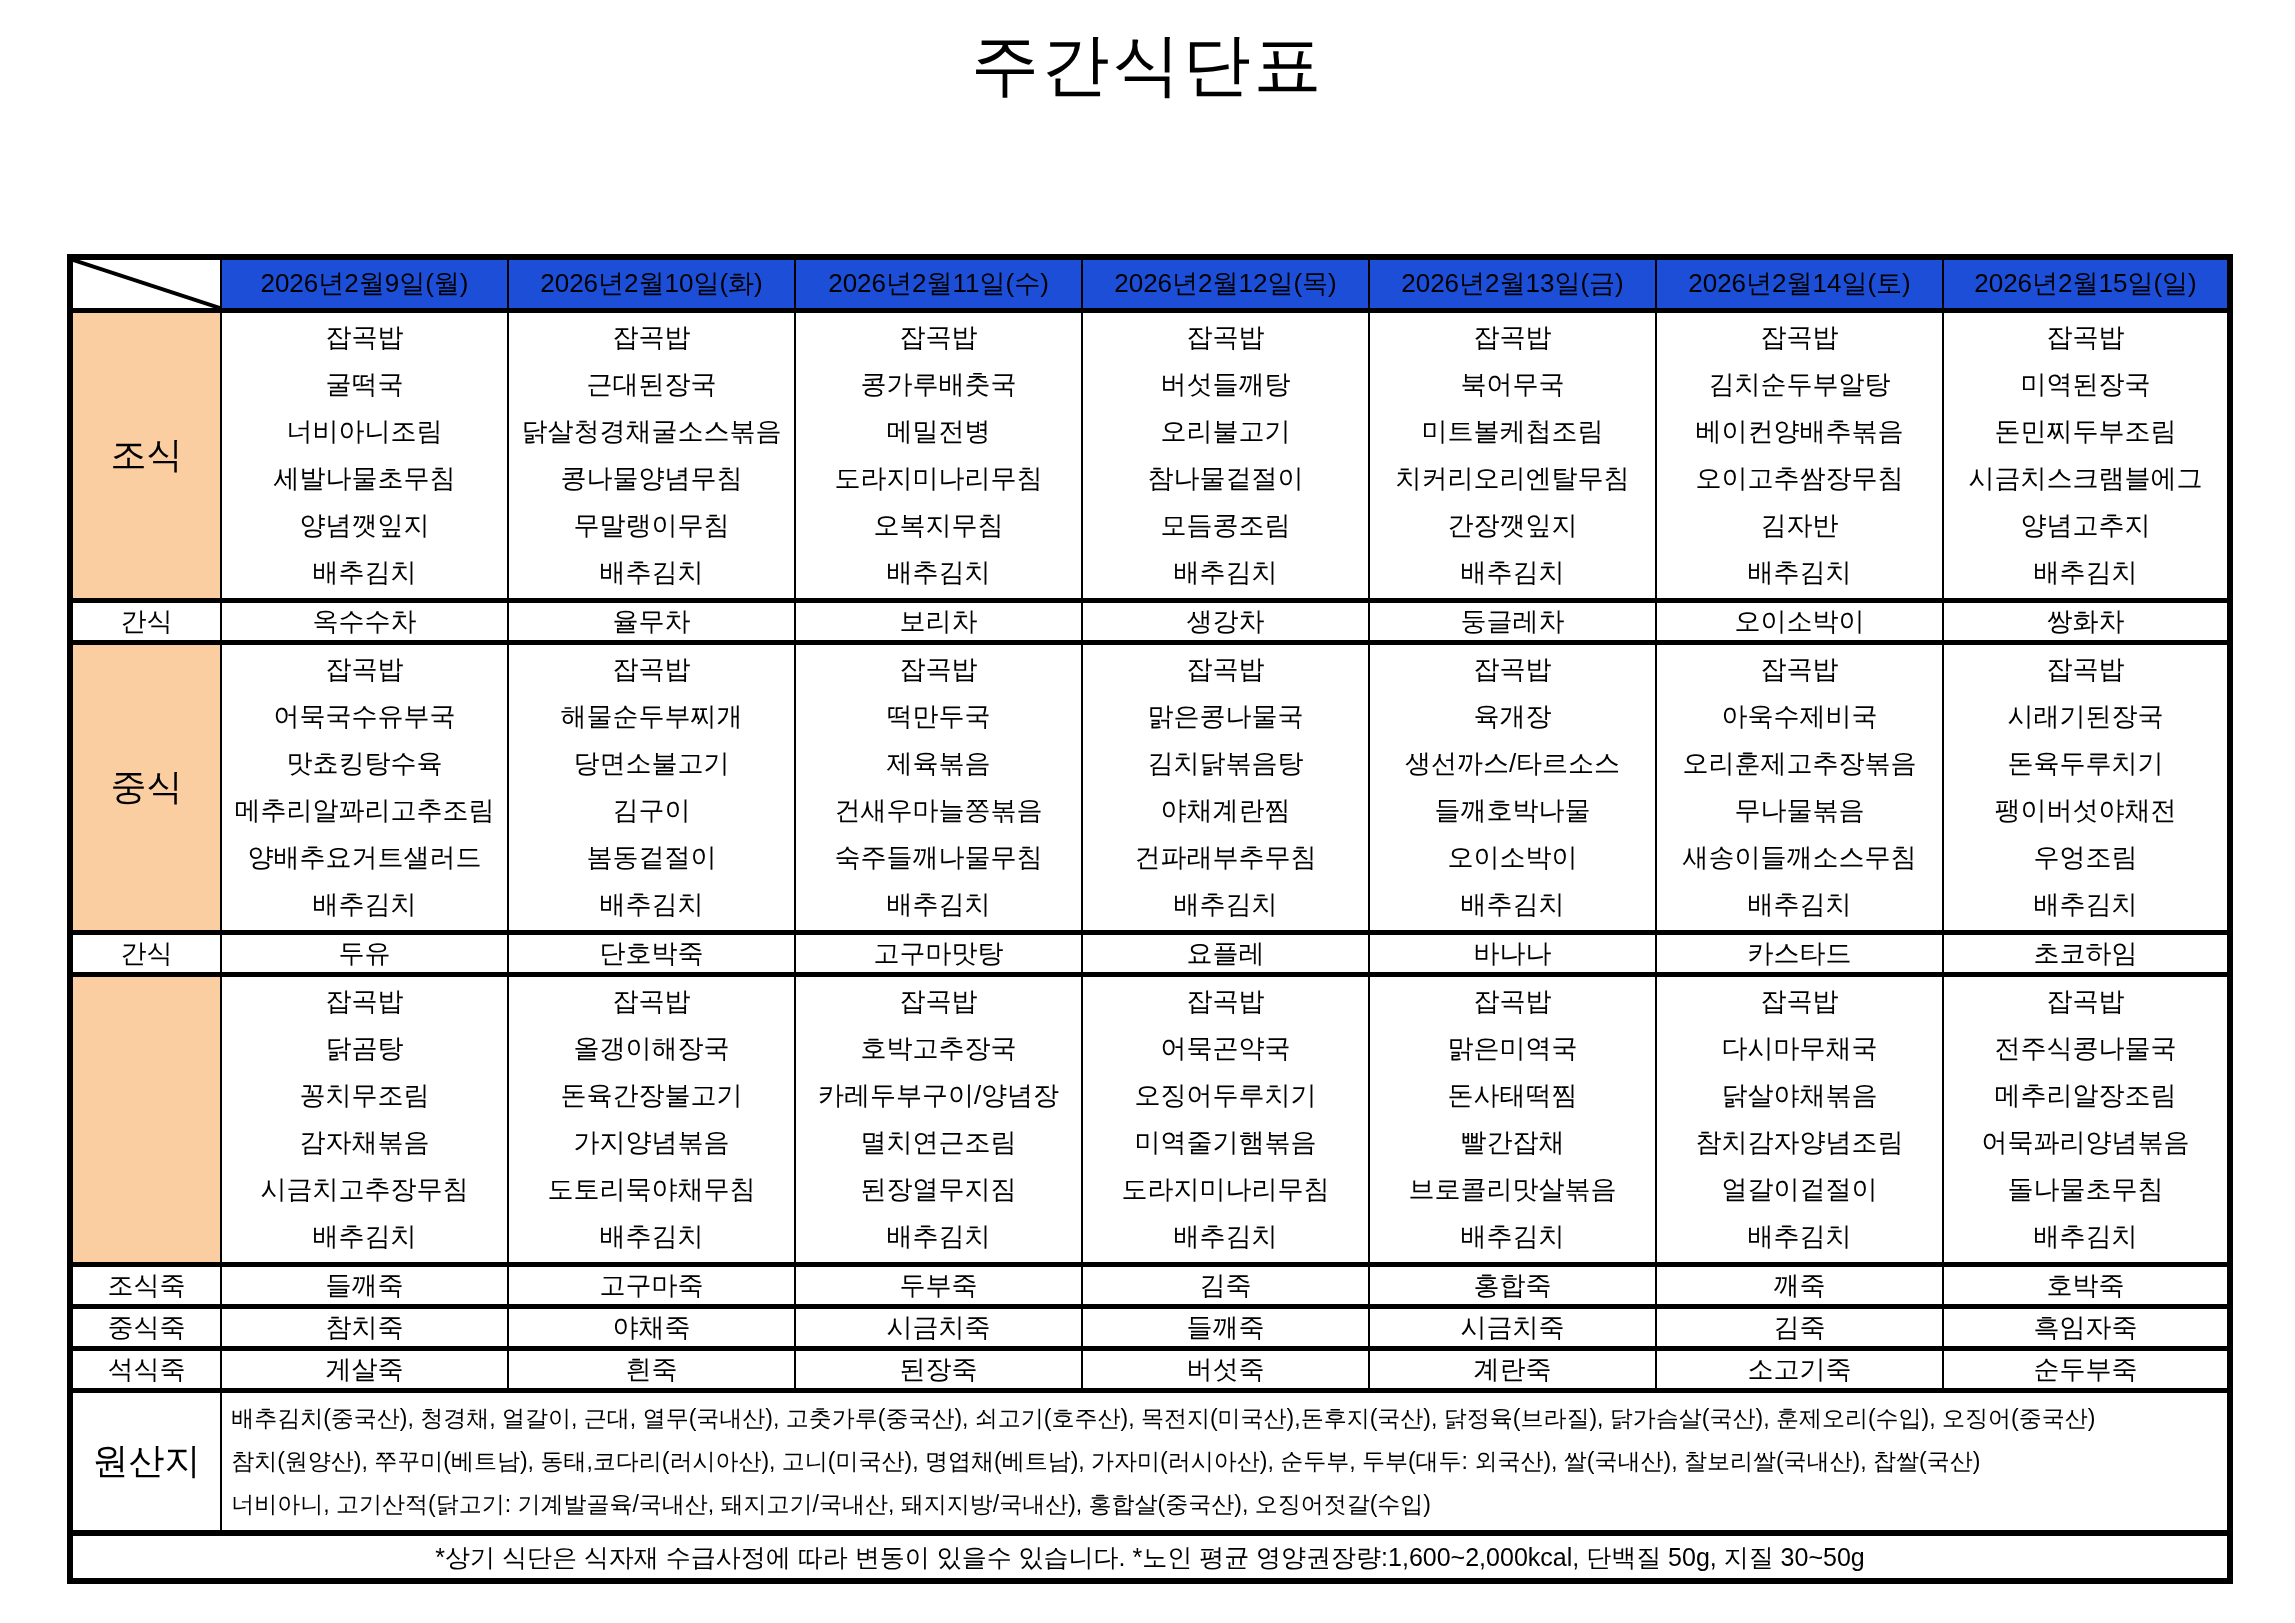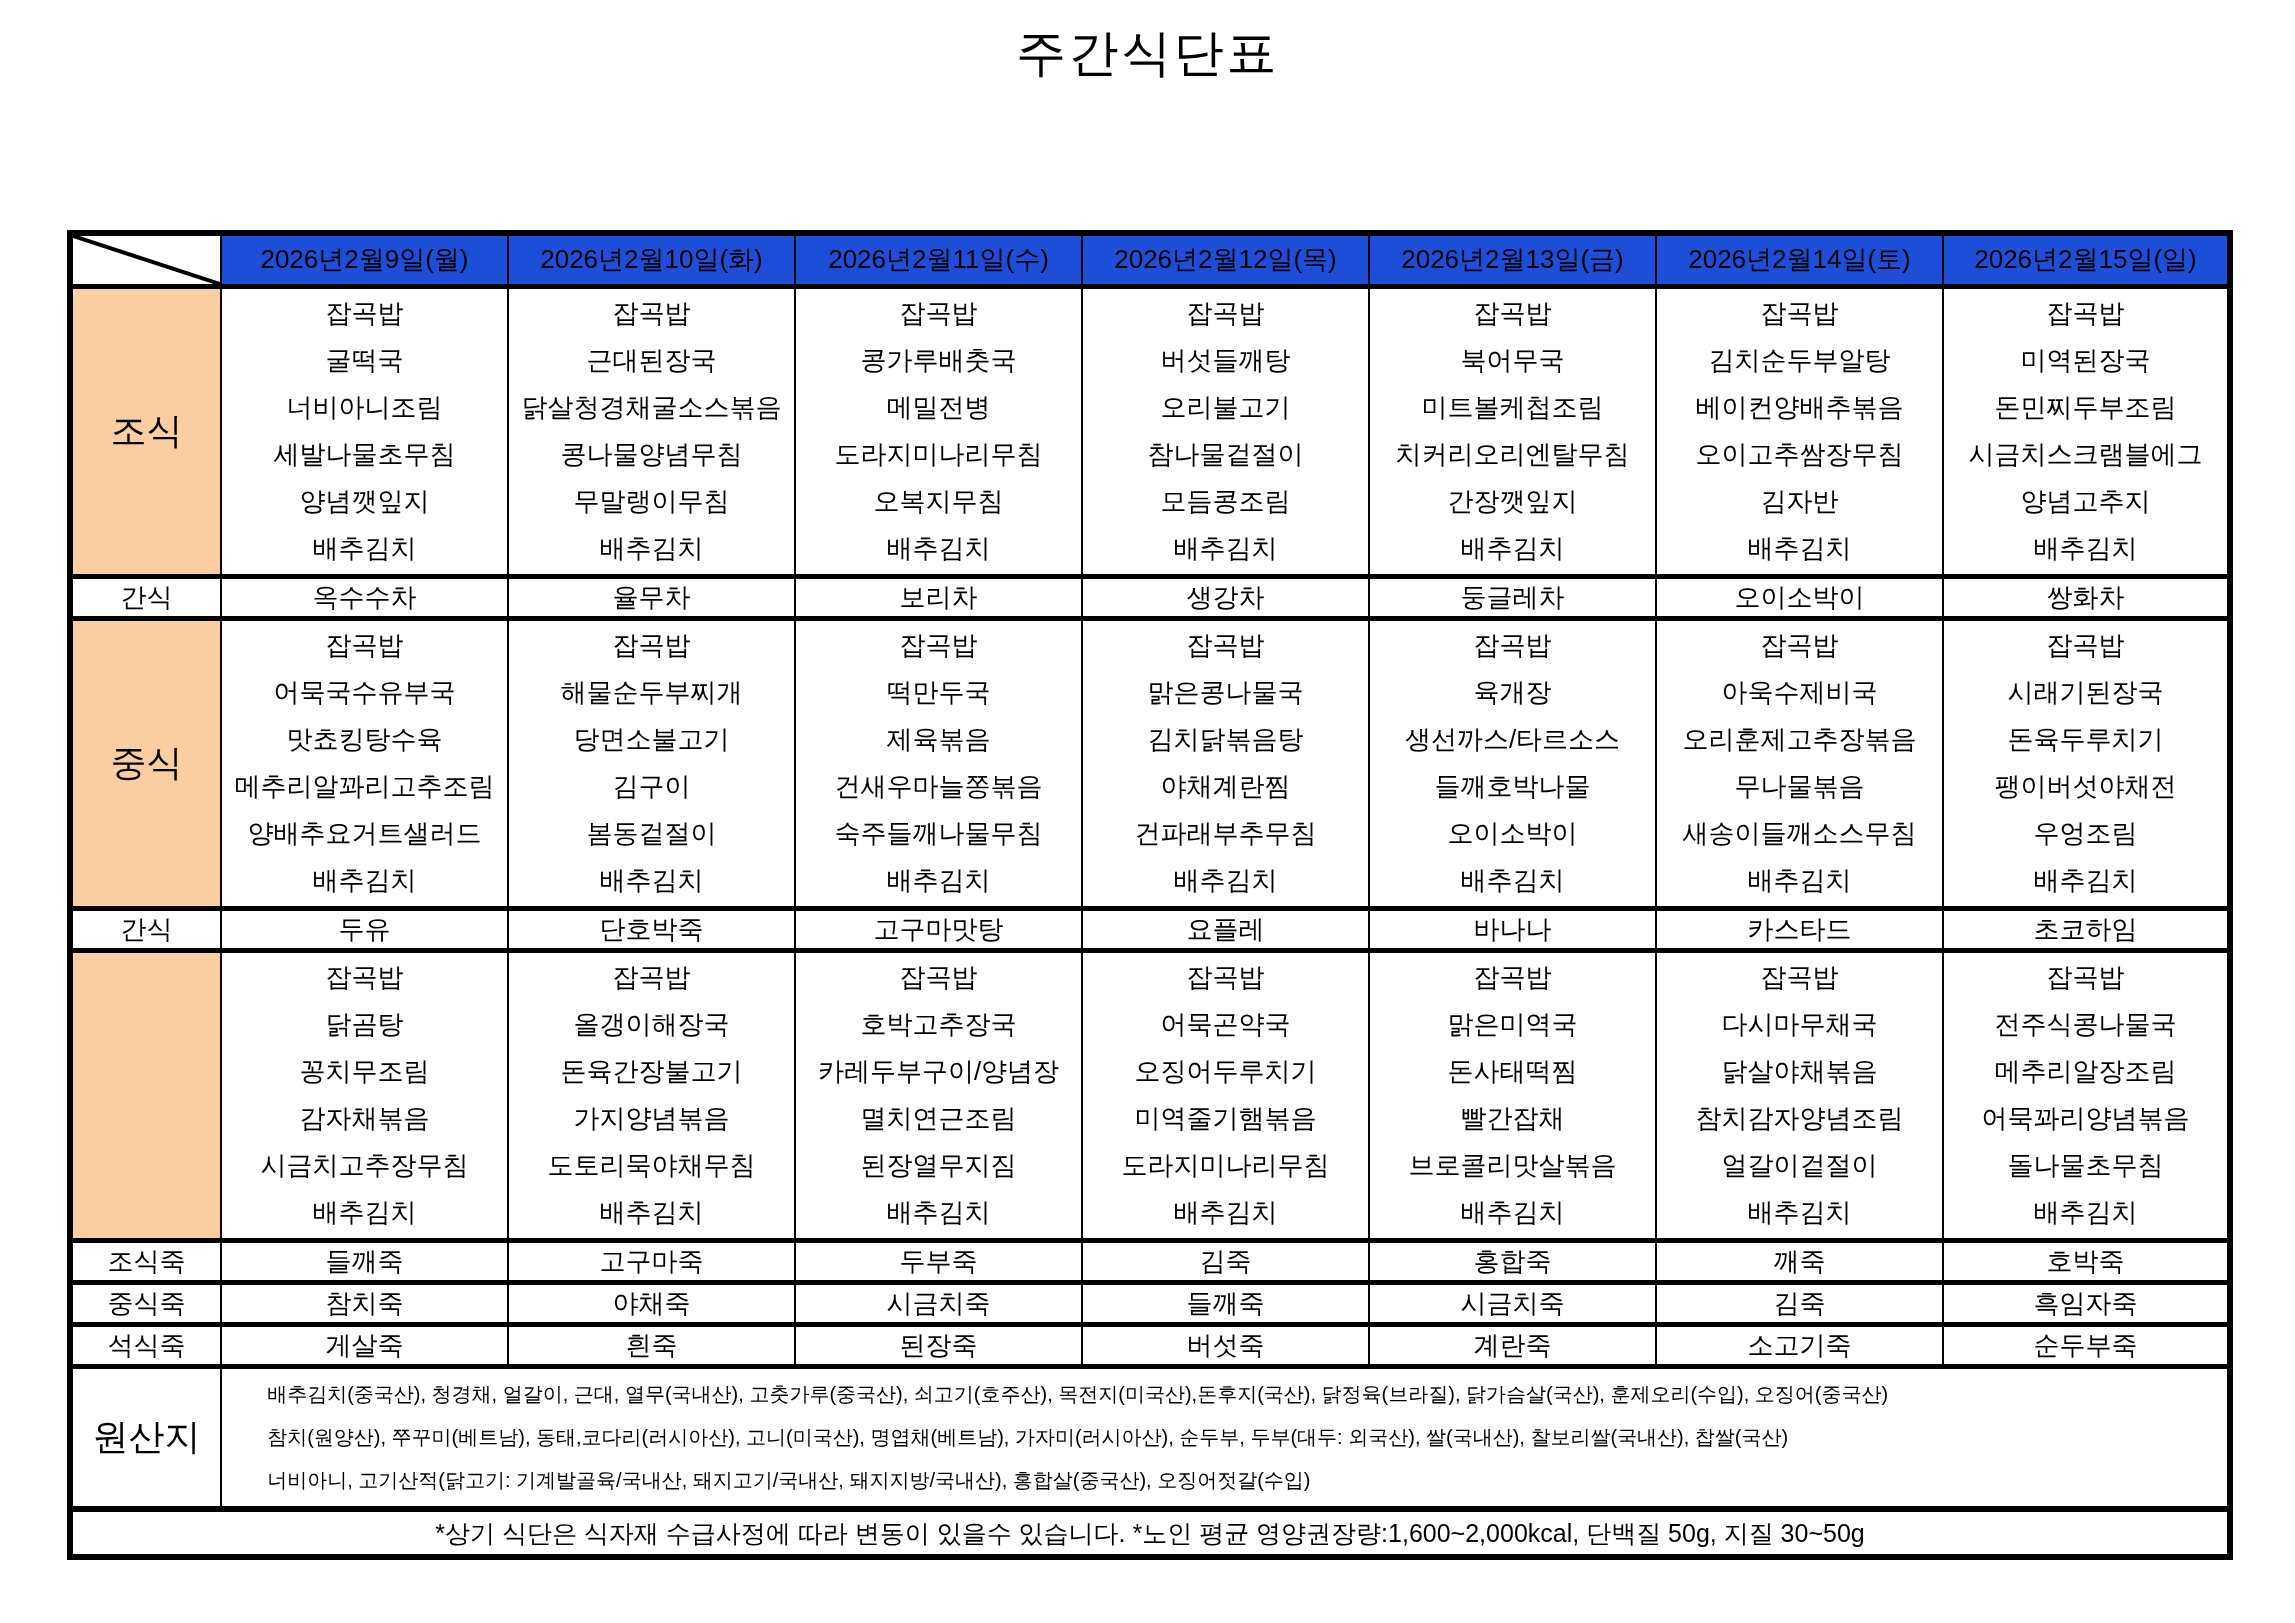--- a/index.html
+++ b/index.html
@@ -2,21 +2,21 @@
 <html style="font-size:10.5px"><head>
 <meta charset="utf-8">
 <style>
   html,body{margin:0;padding:0;}
   body{
     width:2295px;height:1623px;background:#ffffff;color:#000;
     font-family:"Liberation Sans","DejaVu Sans",sans-serif;
     overflow:hidden;
   }
   .title{
-    text-align:center;font-size:50px;font-weight:400;letter-spacing:2.6px;
+    text-align:center;font-size:68px;font-weight:400;letter-spacing:2.6px;
     margin:19.6px 0 0 0;
   }
   table.menu{
     border-collapse:collapse;table-layout:fixed;
     margin:143px 0 0 67px;width:2162px;
     border:6.5px solid #000;
   }
   td{
     border:2.6px solid #000;text-align:center;vertical-align:middle;
     padding:0;overflow:hidden;
@@ -29,21 +29,21 @@
   
   .menu-cell{height:285px;}
   .item{height:47px;line-height:47px;font-size:26px;white-space:nowrap;}
   .lab{font-size:36px;background:#fff;}
   .lab.orange{background:#FBCEA1;}
   
   .r-single td{height:37px;font-size:26px;border-top:5.2px solid #000;border-bottom:5.2px solid #000;}
   
   .r-origin td{border-top:5.2px solid #000;}
   .origin-box{text-align:left;padding:3.9px 9.2px;height:130px;vertical-align:middle;}
-  .origin-line{font-size:20px;line-height:43px;white-space:nowrap;margin-left:36px;}
+  .origin-line{font-size:23px;line-height:43px;white-space:nowrap;}
   
   .r-footer td{border-top:6.5px solid #000;height:42px;text-align:center;font-size:25px;padding:0 7.9px;white-space:nowrap;}
 </style>
 </head>
 <body>
 
 <div class="page">
   <h1 class="title">주간식단표</h1>
   <table class="menu">
     <colgroup>

